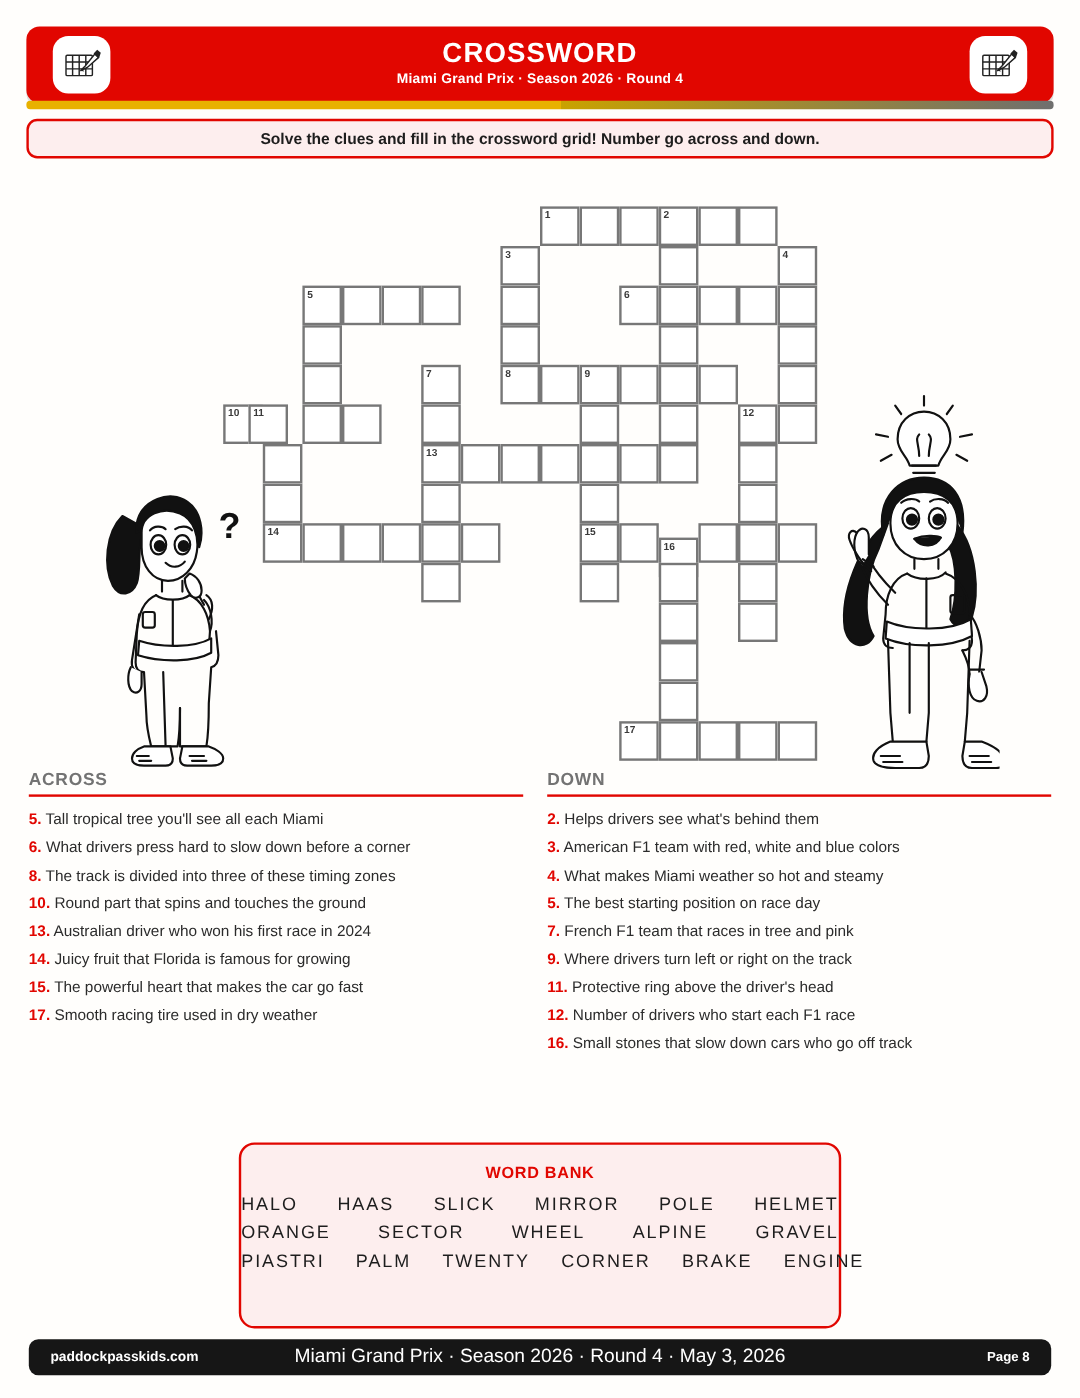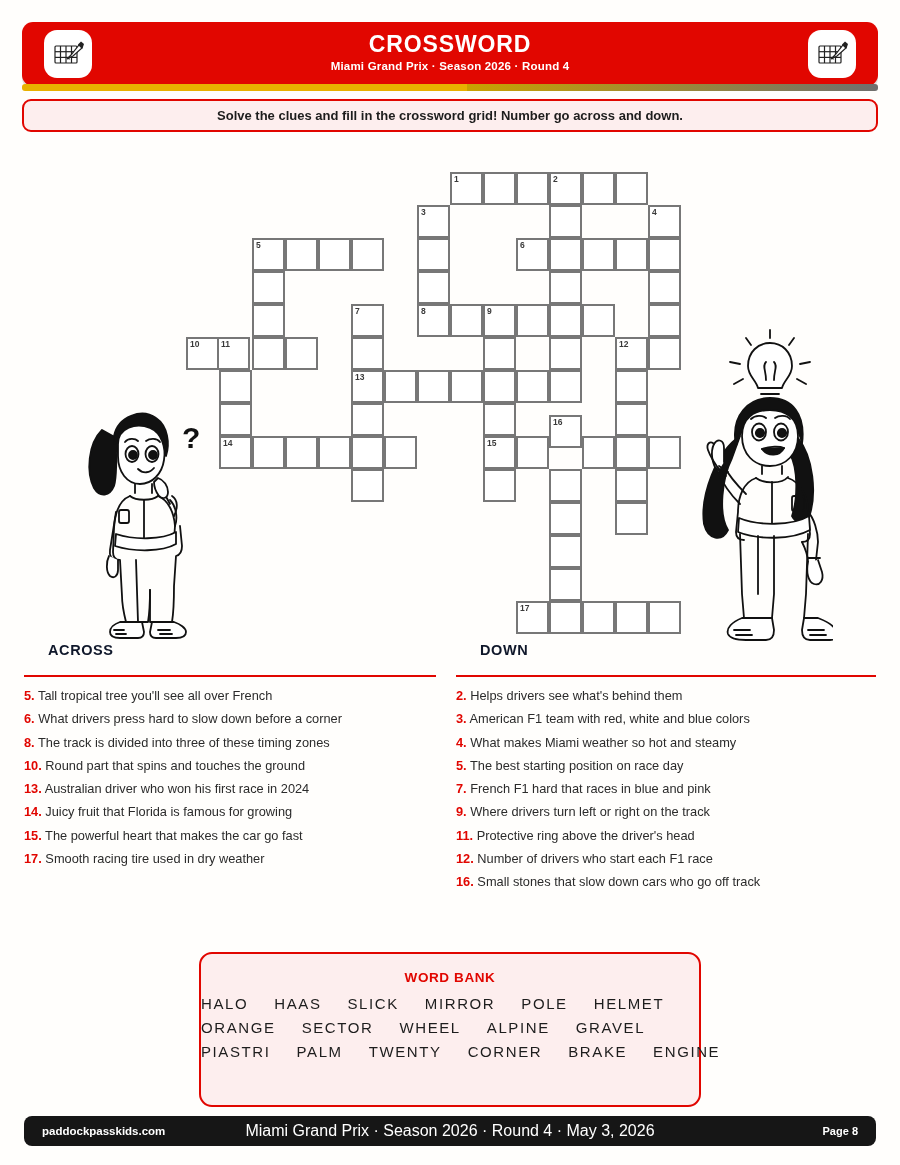--- a/index.html
+++ b/index.html
@@ -96,26 +96,25 @@
   
   .mascot-left { position: absolute; left: 80px; top: 400px; width: 130px; height: 240px; }
   .mascot-right { position: absolute; left: 688px; top: 318px; width: 145px; height: 330px; }
 
   
   .clues { position: absolute; left: 0; top: 642px; width: 900px; }
   .clue-col { position: absolute; top: 0; width: 400px; }
   .clue-col.across { left: 24px; width: 412px; }
   .clue-col.down { left: 456px; width: 420px; }
   .clue-head {
-    color: #0f172a;
+    color: #737373;
     font-size: 14.5px;
     font-weight: bold;
     letter-spacing: 0.6px;
-    padding-bottom: 17px;
-    margin-left: 24px;
+    padding-bottom: 4px;
   }
   .clue-rule {
     height: 2px; background: #e10600; margin-bottom: 7px;
   }
   .clue-item {
     font-size: 12.8px;
     color: #2b2b2b;
     line-height: 23.3px;
     white-space: nowrap;
   }
@@ -132,21 +131,21 @@
   }
   .wb-title {
     text-align: center;
     color: #e10600;
     font-size: 13.5px;
     font-weight: bold;
     letter-spacing: 0.6px;
     margin-bottom: 10px;
   }
   .wb-row {
-    display: flex; justify-content: flex-start; align-items: center;
+    display: flex; justify-content: space-between; align-items: center;
     gap: 26px;
     margin-bottom: 7px;
   }
   .wb-word {
     font-size: 15px;
     color: #1d1d1d;
     letter-spacing: 1.6px;
     font-family: "Liberation Sans", sans-serif;
   }
 
@@ -258,21 +257,21 @@
       <div class="cell" style="left: 483px; top: 304px;">
         <span class="num">9</span>
       </div>
       <div class="cell" style="left: 516px; top: 304px;"></div>
       <div class="cell" style="left: 549px; top: 304px;"></div>
       <div class="cell" style="left: 582px; top: 304px;"></div>
       <div class="cell" style="left: 648px; top: 304px;"></div>
       <div class="cell" style="left: 186px; top: 337px;">
         <span class="num">10</span>
       </div>
-      <div class="cell" style="left: 217px; top: 337px;">
+      <div class="cell" style="left: 207px; top: 337px;">
         <span class="num">11</span>
       </div>
       <div class="cell" style="left: 252px; top: 337px;"></div>
       <div class="cell" style="left: 285px; top: 337px;"></div>
       <div class="cell" style="left: 351px; top: 337px;"></div>
       <div class="cell" style="left: 483px; top: 337px;"></div>
       <div class="cell" style="left: 549px; top: 337px;"></div>
       <div class="cell" style="left: 615px; top: 337px;">
         <span class="num">12</span>
       </div>
@@ -297,21 +296,21 @@
       </div>
       <div class="cell" style="left: 252px; top: 436px;"></div>
       <div class="cell" style="left: 285px; top: 436px;"></div>
       <div class="cell" style="left: 318px; top: 436px;"></div>
       <div class="cell" style="left: 351px; top: 436px;"></div>
       <div class="cell" style="left: 384px; top: 436px;"></div>
       <div class="cell" style="left: 483px; top: 436px;">
         <span class="num">15</span>
       </div>
       <div class="cell" style="left: 516px; top: 436px;"></div>
-      <div class="cell" style="left: 549px; top: 415px;">
+      <div class="cell" style="left: 549px; top: 448px;">
         <span class="num">16</span>
       </div>
       <div class="cell" style="left: 582px; top: 436px;"></div>
       <div class="cell" style="left: 615px; top: 436px;"></div>
       <div class="cell" style="left: 648px; top: 436px;"></div>
       <div class="cell" style="left: 351px; top: 469px;"></div>
       <div class="cell" style="left: 483px; top: 469px;"></div>
       <div class="cell" style="left: 549px; top: 469px;"></div>
       <div class="cell" style="left: 615px; top: 469px;"></div>
       <div class="cell" style="left: 549px; top: 502px;"></div>
@@ -439,39 +438,39 @@
         <path d="M120 312 L136 312 M122 317 L138 317"></path>
       </g>
     </svg>
   </div>
 
   <div class="clues">
     <div class="clue-col across">
       <div class="clue-head">ACROSS</div>
       <div class="clue-rule"></div>
       <div id="across-list">
-          <div class="clue-item"><span class="cnum">5.</span><span> Tall tropical tree you'll see all over French</span></div>
+          <div class="clue-item"><span class="cnum">5.</span><span> Tall tropical tree you'll see all each Miami</span></div>
           <div class="clue-item"><span class="cnum">6.</span><span> What drivers press hard to slow down before a corner</span></div>
           <div class="clue-item"><span class="cnum">8.</span><span> The track is divided into three of these timing zones</span></div>
           <div class="clue-item"><span class="cnum">10.</span><span> Round part that spins and touches the ground</span></div>
           <div class="clue-item"><span class="cnum">13.</span><span> Australian driver who won his first race in 2024</span></div>
           <div class="clue-item"><span class="cnum">14.</span><span> Juicy fruit that Florida is famous for growing</span></div>
           <div class="clue-item"><span class="cnum">15.</span><span> The powerful heart that makes the car go fast</span></div>
           <div class="clue-item"><span class="cnum">17.</span><span> Smooth racing tire used in dry weather</span></div>
         </div>
     </div>
     <div class="clue-col down">
       <div class="clue-head">DOWN</div>
       <div class="clue-rule"></div>
       <div id="down-list">
           <div class="clue-item"><span class="cnum">2.</span><span> Helps drivers see what's behind them</span></div>
           <div class="clue-item"><span class="cnum">3.</span><span> American F1 team with red, white and blue colors</span></div>
           <div class="clue-item"><span class="cnum">4.</span><span> What makes Miami weather so hot and steamy</span></div>
           <div class="clue-item"><span class="cnum">5.</span><span> The best starting position on race day</span></div>
-          <div class="clue-item"><span class="cnum">7.</span><span> French F1 hard that races in blue and pink</span></div>
+          <div class="clue-item"><span class="cnum">7.</span><span> French F1 team that races in tree and pink</span></div>
           <div class="clue-item"><span class="cnum">9.</span><span> Where drivers turn left or right on the track</span></div>
           <div class="clue-item"><span class="cnum">11.</span><span> Protective ring above the driver's head</span></div>
           <div class="clue-item"><span class="cnum">12.</span><span> Number of drivers who start each F1 race</span></div>
           <div class="clue-item"><span class="cnum">16.</span><span> Small stones that slow down cars who go off track</span></div>
         </div>
     </div>
   </div>
 
   <div class="wordbank">
     <div class="wb-title">WORD BANK</div>

